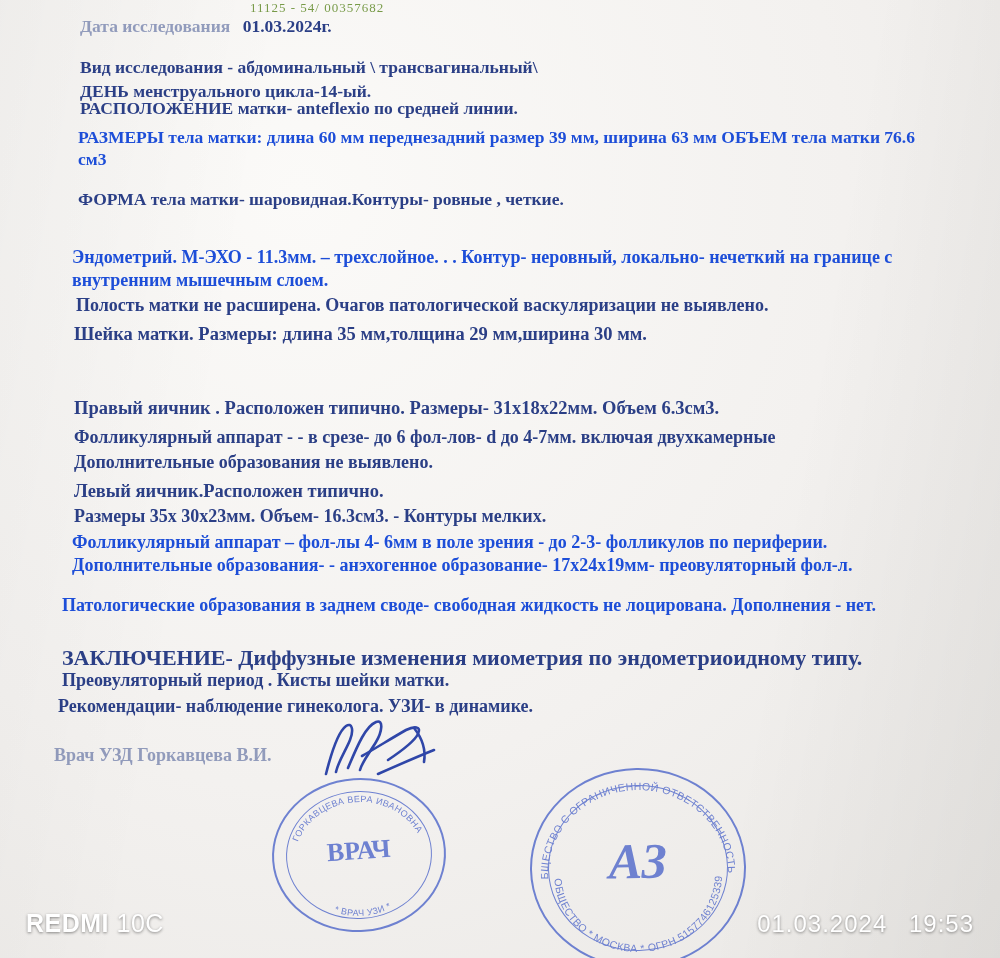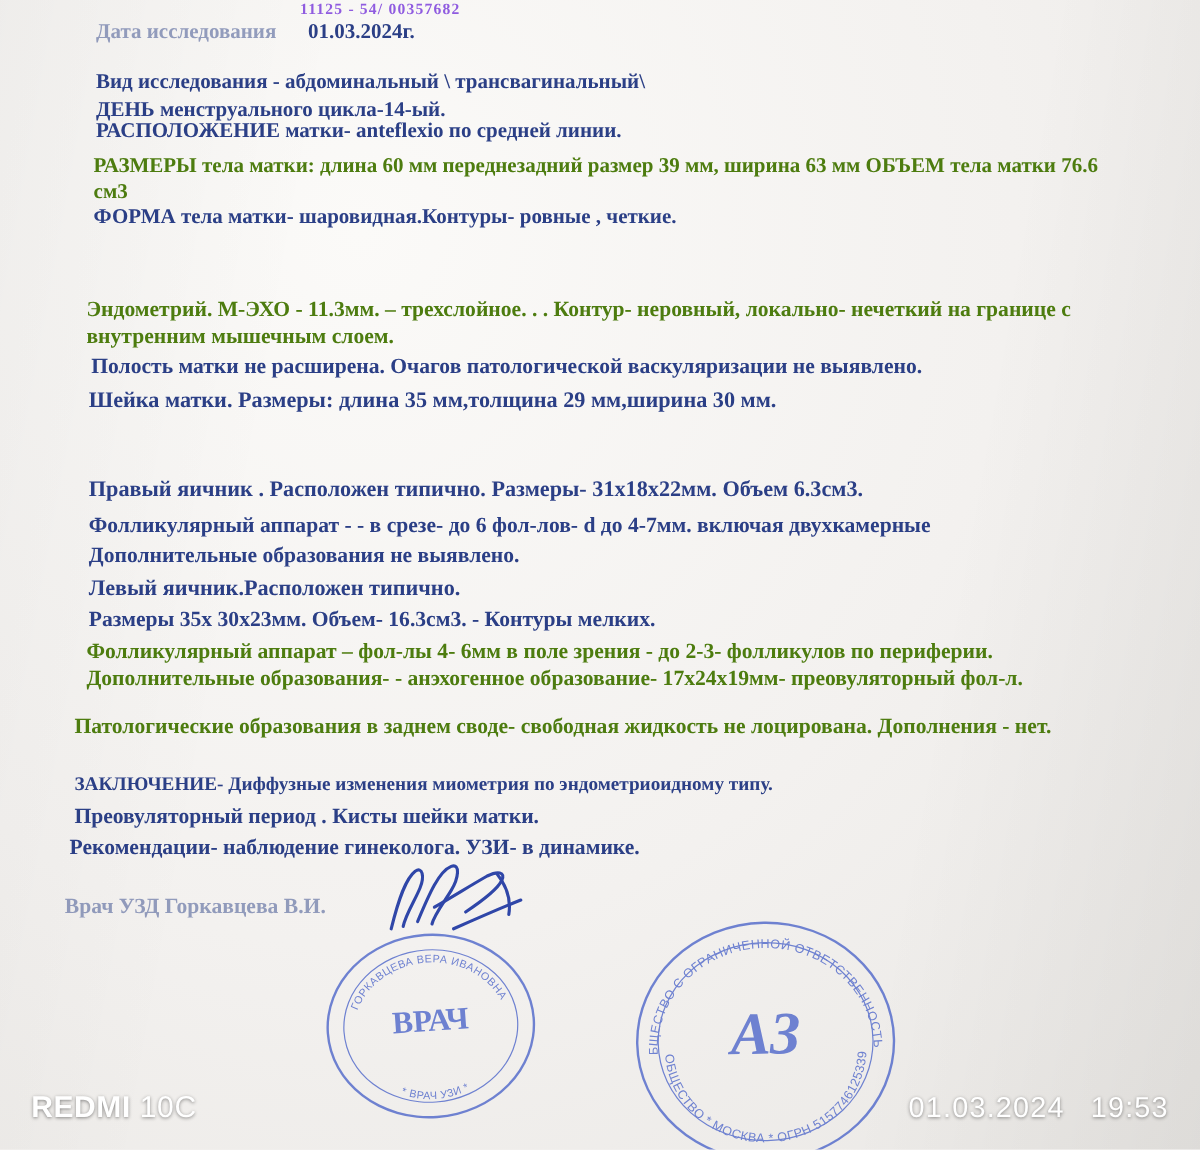--- a/index.html
+++ b/index.html
@@ -41,38 +41,37 @@
     position: absolute;
     white-space: nowrap;
     font-size: 17.5px;
     line-height: 1.15;
     color: #2b3f86;
   }
   .wrapline {
     position: absolute;
     font-size: 17.5px;
     line-height: 1.28;
-    color: #4d7c0f;
+    color: #1d4ed8;
   }
   .b { font-weight: bold; }
   .faded { color: #6c7aa8; opacity: 0.72; }
   .vfaded { color: #8c96b8; opacity: 0.6; }
 
   
   .topstrip {
     position: absolute;
     top: 0px;
     left: 250px;
     width: 420px;
     height: 20px;
     font-size: 13px;
-    color: #6d28d9;
+    color: #4d7c0f;
     letter-spacing: 1px;
     opacity: 0.75;
-    font-weight: bold;
   }
 
   
   #signature {
     position: absolute;
     left: 318px;
     top: 716px;
     width: 130px;
     height: 70px;
     pointer-events: none;
@@ -173,40 +172,40 @@
 <body>
 
 <div id="paper"></div>
 
 <div id="doc">
 
   <div class="topstrip vfaded">11125 - 54/   00357682</div>
 
   <div class="line b" style="left:80px; top:16px;">
     <span class="faded">Дата  исследования</span>
-    <span style="margin-left:22px;">01.03.2024г.</span>
+    <span style="margin-left:8px;">01.03.2024г.</span>
   </div>
 
   <div class="line b" style="left:80px; top:57px;">
     <span>Вид  исследования -  абдоминальный \  трансвагинальный\</span>
   </div>
 
   <div class="line b" style="left:80px; top:81px;">
     <span>ДЕНЬ  менструального  цикла-14-ый.</span>
   </div>
 
   <div class="line" style="left:80px; top:98px;">
     <span class="b">РАСПОЛОЖЕНИЕ матки- anteflexio по средней линии.</span>
   </div>
 
   <div class="wrapline b" style="left:78px; top:126px; width:840px;">
     <span>РАЗМЕРЫ тела матки: длина  60   мм переднезадний размер 39  мм,        ширина 63 мм      ОБЪЕМ тела матки  76.6  см3</span>
   </div>
 
-  <div class="line b" style="left:78px; top:170px;">
+  <div class="line b" style="left:78px; top:189px;">
     <span>ФОРМА тела  матки- шаровидная.Контуры-  ровные , четкие.</span>
   </div>
 
 
   <div class="wrapline" style="left:72px; top:246px; width:862px; font-size:18px;">
     <span class="b">Эндометрий. М-ЭХО - 11.3мм. –     трехслойное. . . Контур- неровный, локально- нечеткий на границе с внутренним мышечным слоем.</span>
   </div>
 
   <div class="line" style="left:76px; top:295px; font-size:18px;">
     <span class="b">Полость матки не расширена. Очагов патологической васкуляризации не выявлено.</span>
@@ -238,21 +237,21 @@
   </div>
 
   <div class="wrapline" style="left:72px; top:531px; width:866px; font-size:18px;">
     <span class="b">Фолликулярный  аппарат – фол-лы 4- 6мм  в поле  зрения - до 2-3-  фолликулов по периферии. Дополнительные образования- -  анэхогенное  образование- 17х24х19мм- преовуляторный фол-л.</span>
   </div>
 
   <div class="wrapline" style="left:62px; top:594px; width:850px; font-size:18px;">
     <span class="b">Патологические  образования в заднем своде- свободная жидкость   не лоцирована. Дополнения - нет.</span>
   </div>
 
-  <div class="line" style="left:62px; top:645px; font-size:16px;">
+  <div class="line" style="left:62px; top:645px; font-size:22px;">
     <span class="b">ЗАКЛЮЧЕНИЕ-  Диффузные изменения миометрия по эндометриоидному типу.</span>
   </div>
 
   <div class="line" style="left:62px; top:670px; font-size:18px;text-align:right;">
     <span class="b">Преовуляторный период . Кисты шейки матки.</span>
   </div>
 
   <div class="line" style="left:54px; top:745px; font-size:18px;">
     <span class="b faded">Врач  УЗД Горкавцева  В.И.</span>
   </div>

